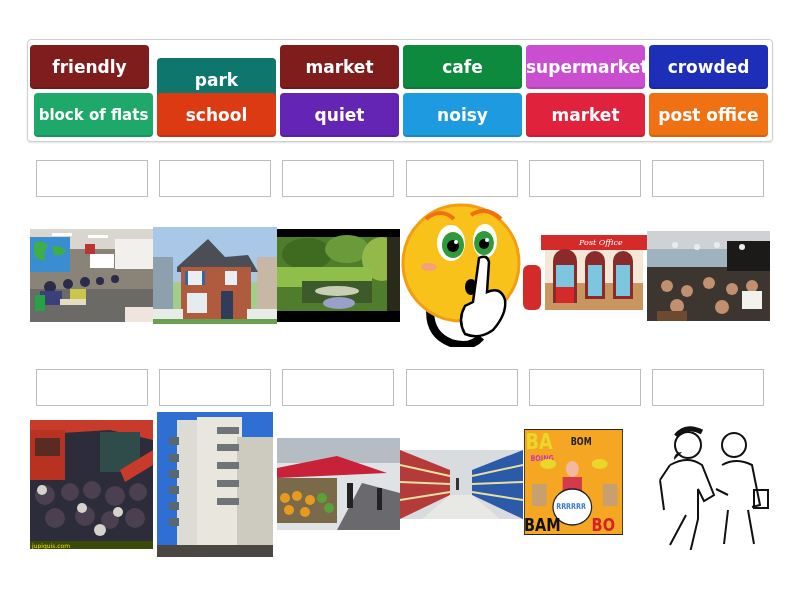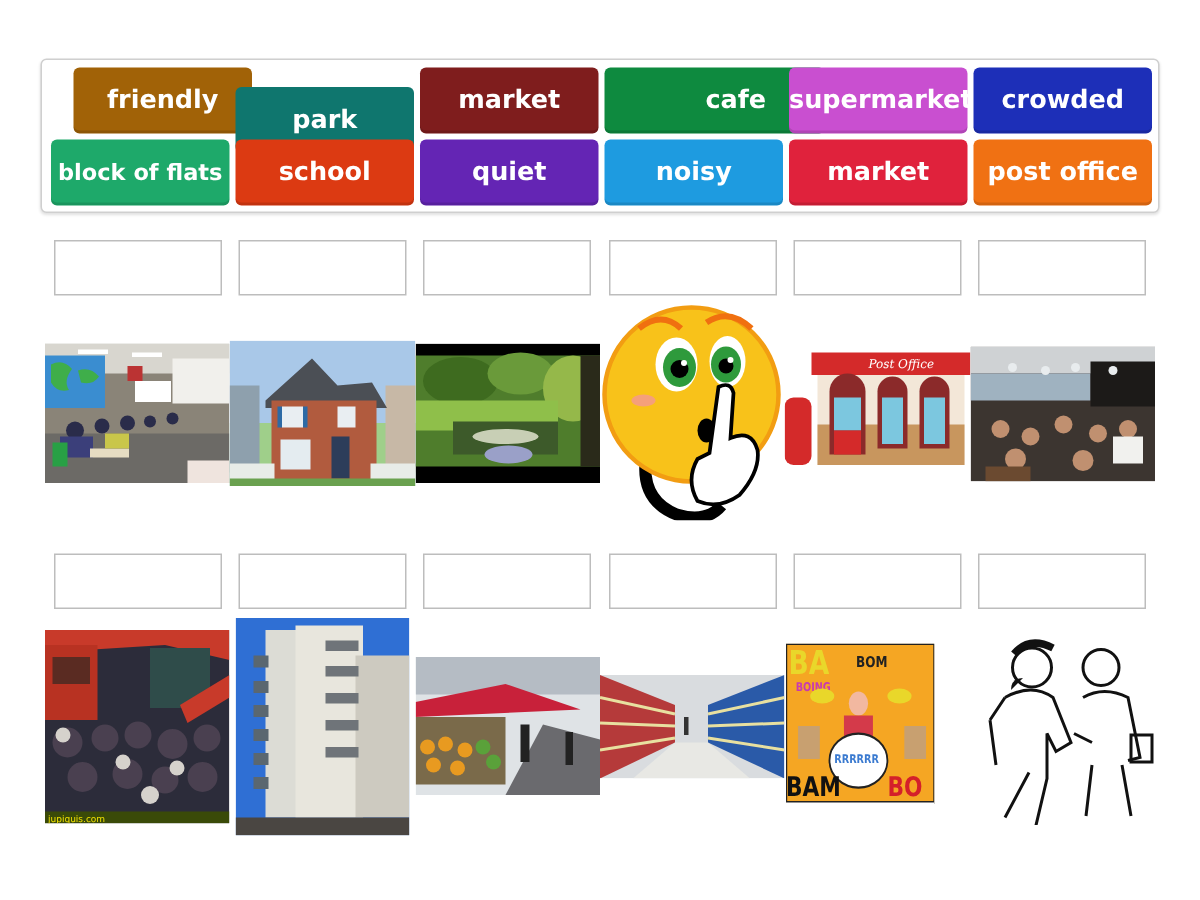--- a/index.html
+++ b/index.html
@@ -21,24 +21,24 @@
   .drop {
     position: absolute; width: 110px; height: 35px; border: 1px solid #bdbdbd; background: #fff;
   }
   .pic { position: absolute; overflow: hidden; }
   .pic svg { display: block; width: 100%; height: 100%; }
 </style>
 </head>
 <body>
 
 <div class="word-bank">
-  <div class="tile" style="left: 21px; top: 5px; background: #a16207;">friendly</div>
+  <div class="tile" style="left: 2px; top: 5px; background: #7f1d1d;">friendly</div>
   <div class="tile" style="left: 129px; top: 18px; background: #0f766e;">park</div>
   <div class="tile" style="left: 252px; top: 5px; background: #7f1d1d;">market</div>
-  <div class="tile" style="left: 375px; top: 5px; background: rgb(14, 138, 63); padding-left: 28px;">cafe</div>
+  <div class="tile" style="left: 375px; top: 5px; background: rgb(14, 138, 63);">cafe</div>
   <div class="tile" style="left: 498px; top: 5px; background: rgb(201, 79, 208);">supermarket</div>
   <div class="tile" style="left: 621px; top: 5px; background: rgb(29, 47, 184);">crowded</div>
   <div class="tile" style="left: 6px; top: 53px; background: rgb(30, 169, 106); font-size: 15px;">block of flats</div>
   <div class="tile" style="left: 129px; top: 53px; background: rgb(220, 58, 18);">school</div>
   <div class="tile" style="left: 252px; top: 53px; background: rgb(100, 37, 180);">quiet</div>
   <div class="tile" style="left: 375px; top: 53px; background: rgb(30, 155, 224);">noisy</div>
   <div class="tile" style="left: 498px; top: 53px; background: rgb(224, 34, 60);">market</div>
   <div class="tile" style="left: 621px; top: 53px; background: rgb(240, 113, 19);">post office</div>
 </div>
 

